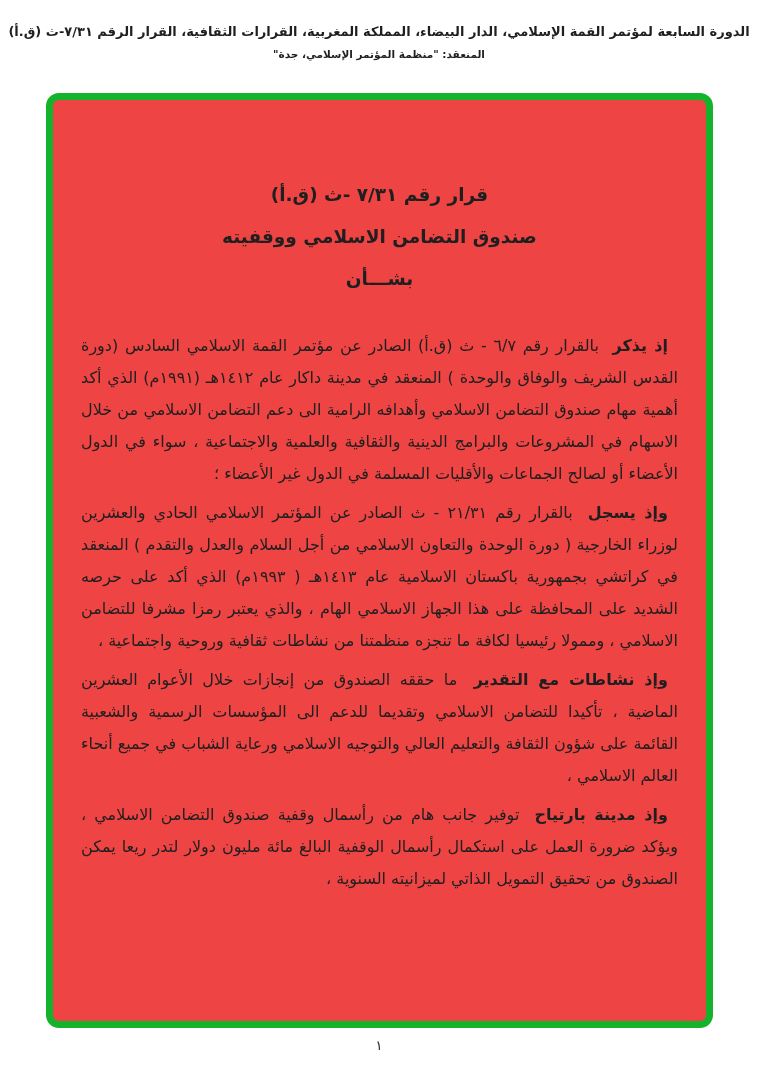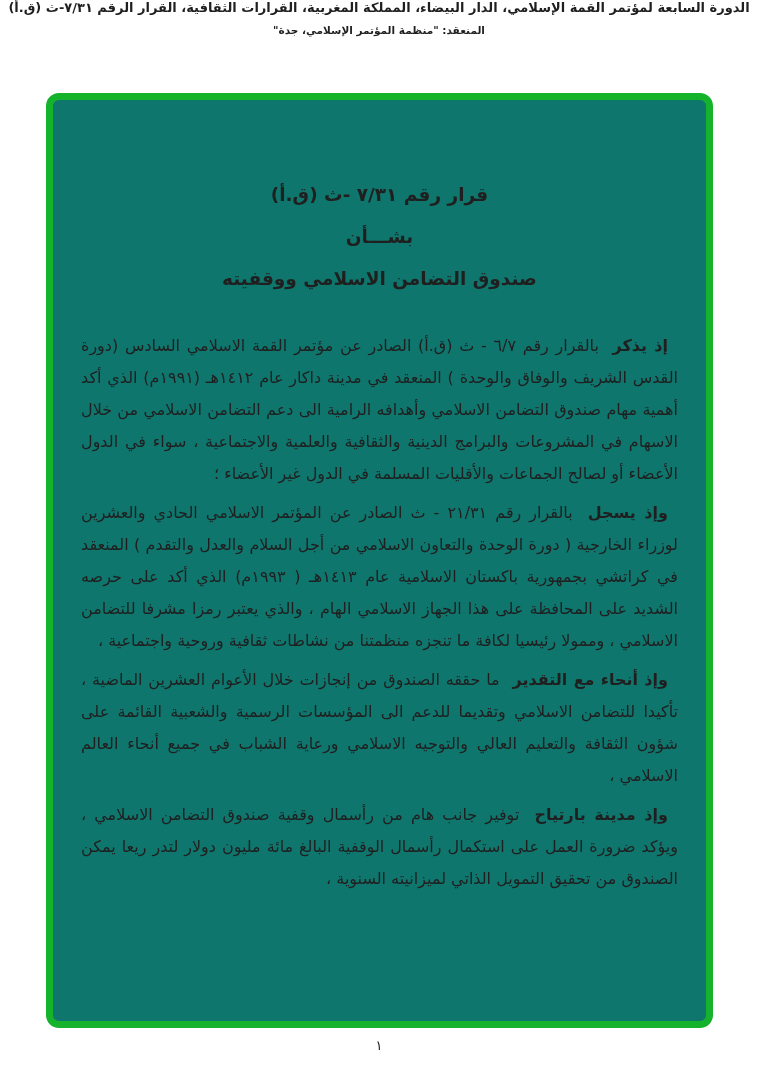--- a/index.html
+++ b/index.html
@@ -13,20 +13,21 @@
   }
   .page {
     position: relative;
     width: 758px;
     height: 1078px;
     background: #ffffff;
     direction: rtl;
   }
   
   .header {
+    padding-top: 24px;
     text-align: center;
   }
   .header-citation {
     font-size: 13px;
     font-weight: bold;
     letter-spacing: 0;
     white-space: nowrap;
   }
   .header-source {
     margin-top: 9px;
@@ -37,21 +38,21 @@
   .frame {
     position: absolute;
     left: 46px;
     top: 93px;
     width: 667px;
     height: 935px;
     border: 7px solid #14b32b;
     border-radius: 13px;
     padding: 0 28px;
     overflow: hidden;
-    background: #0f766e;
+    background: #ef4444;
   }
   
   .doc-title {
     margin-top: 74px;
     text-align: center;
     font-weight: bold;
   }
   .doc-title .t-line {
     font-size: 18.5px;
     line-height: 42px;
@@ -91,35 +92,35 @@
     <div class="header-citation">الدورة السابعة لمؤتمر القمة الإسلامي، الدار البيضاء، المملكة المغربية، القرارات الثقافية، القرار الرقم ٧/٣١-ث (ق.أ)</div>
     <div class="header-source">
       <span>المنعقد:</span>
       <span>"منظمة المؤتمر الإسلامي، جدة"</span>
     </div>
   </div>
 
   <div class="frame" style="border-color: rgb(20, 179, 43);">
     <div class="doc-title">
       <div class="t-line">قرار رقم ٧/٣١ -ث (ق.أ)</div>
+      <div class="t-line">صندوق التضامن الاسلامي ووقفيته</div>
       <div class="t-line">بشـــأن</div>
-      <div class="t-line">صندوق التضامن الاسلامي ووقفيته</div>
     </div>
 
     <div class="doc-body">
         <p class="para">
     <span class="para-lead">إذ يذكر</span>
     <span class="para-text">بالقرار رقم ٦/٧ - ث (ق.أ) الصادر عن مؤتمر القمة الاسلامي السادس (دورة القدس الشريف والوفاق والوحدة ) المنعقد في مدينة داكار عام ١٤١٢هـ (١٩٩١م) الذي أكد أهمية مهام صندوق التضامن الاسلامي وأهدافه الرامية الى دعم التضامن الاسلامي من خلال الاسهام في المشروعات والبرامج الدينية والثقافية والعلمية والاجتماعية ، سواء في الدول الأعضاء أو لصالح الجماعات والأقليات المسلمة في الدول غير الأعضاء ؛</span>
   </p>
         <p class="para">
     <span class="para-lead">وإذ يسجل</span>
     <span class="para-text">بالقرار رقم ٢١/٣١ - ث الصادر عن المؤتمر الاسلامي الحادي والعشرين لوزراء الخارجية ( دورة الوحدة والتعاون الاسلامي من أجل السلام والعدل والتقدم ) المنعقد في كراتشي بجمهورية باكستان الاسلامية عام ١٤١٣هـ ( ١٩٩٣م) الذي أكد على حرصه الشديد على المحافظة على هذا الجهاز الاسلامي الهام ، والذي يعتبر رمزا مشرفا للتضامن الاسلامي ، وممولا رئيسيا لكافة ما تنجزه منظمتنا من نشاطات ثقافية وروحية واجتماعية ،</span>
   </p>
         <p class="para">
-    <span class="para-lead">وإذ أنحاء مع التقدير</span>
+    <span class="para-lead">وإذ نشاطات مع التقدير</span>
     <span class="para-text">ما حققه الصندوق من إنجازات خلال الأعوام العشرين الماضية ، تأكيدا للتضامن الاسلامي وتقديما للدعم الى المؤسسات الرسمية والشعبية القائمة على شؤون الثقافة والتعليم العالي والتوجيه الاسلامي ورعاية الشباب في جميع أنحاء العالم الاسلامي ،</span>
   </p>
         <p class="para">
     <span class="para-lead">وإذ مدينة بارتياح</span>
     <span class="para-text">توفير جانب هام من رأسمال وقفية صندوق التضامن الاسلامي ، ويؤكد ضرورة العمل على استكمال رأسمال الوقفية البالغ مائة مليون دولار لتدر ريعا يمكن الصندوق من تحقيق التمويل الذاتي لميزانيته السنوية ،</span>
   </p>
       </div>
   </div>
 
   <div class="page-number">١</div>

